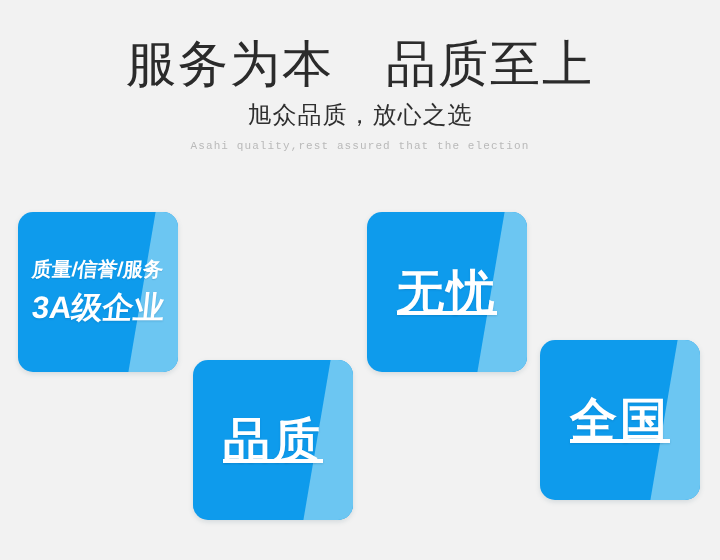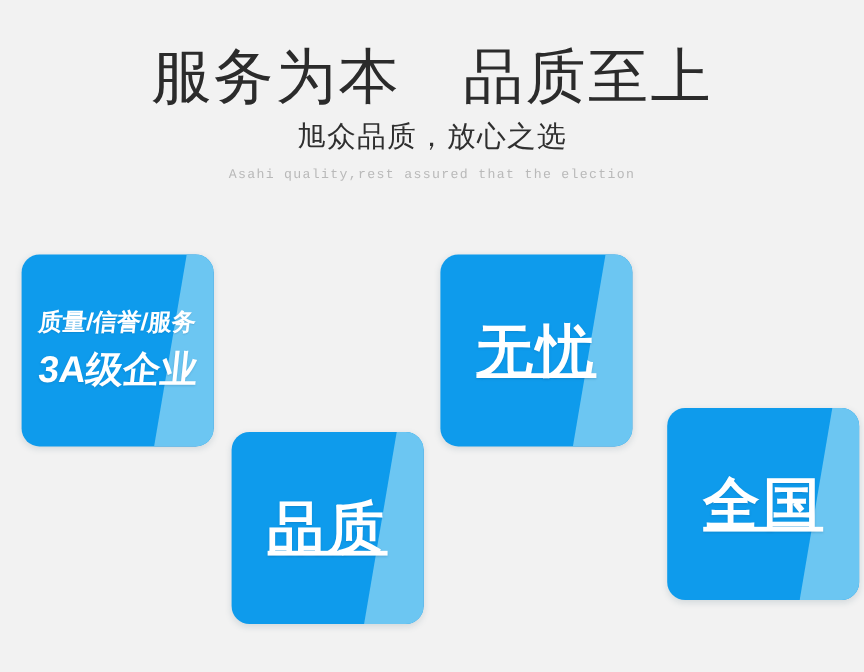--- a/index.html
+++ b/index.html
@@ -128,21 +128,21 @@
     text-decoration: underline;
   }
   .big-line + .big-line {
     margin-top: 2px;
   }
 
   
   #card-0 { left: 18px;  top: 212px; }
   #card-1 { left: 193px; top: 340px; margin-top: 20px; }
   #card-2 { left: 367px; top: 212px; }
-  #card-3 { left: 556px; top: 340px; }
+  #card-3 { left: 540px; top: 340px; }
 </style>
 </head>
 <body>
 
 <div id="banner">
 
   <div class="header">
     <h1 class="headline">服务为本　品质至上</h1>
     <p class="subtitle-cn">旭众品质，放心之选</p>
     <p class="subtitle-en">Asahi quality,rest assured that the election</p>

